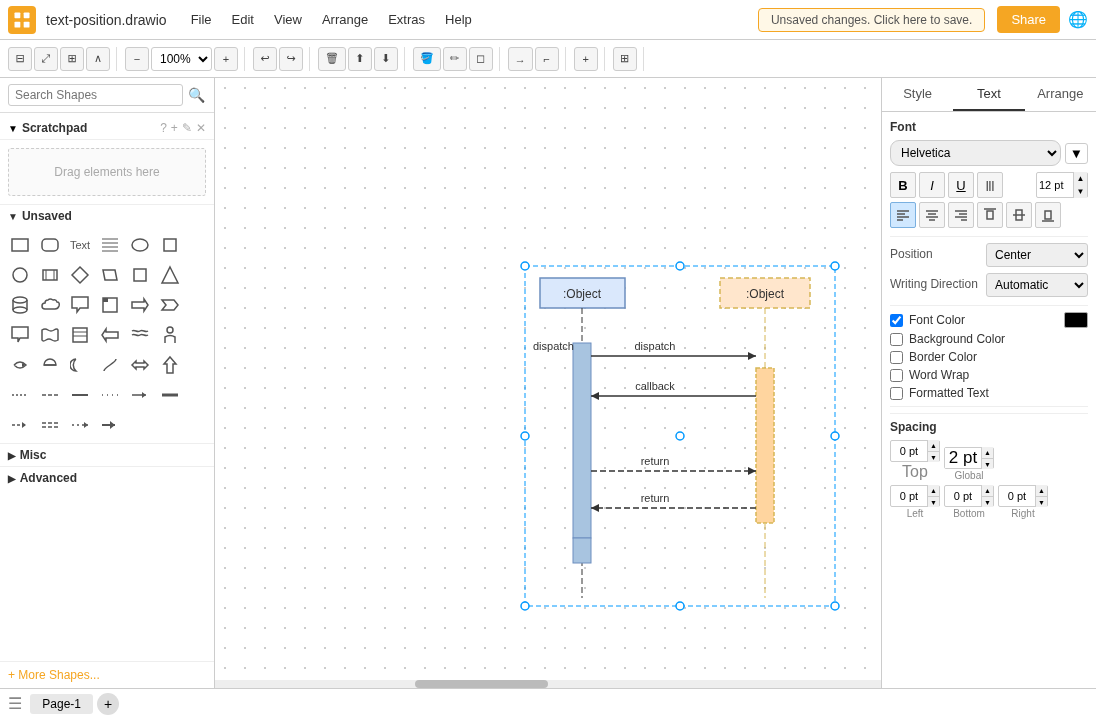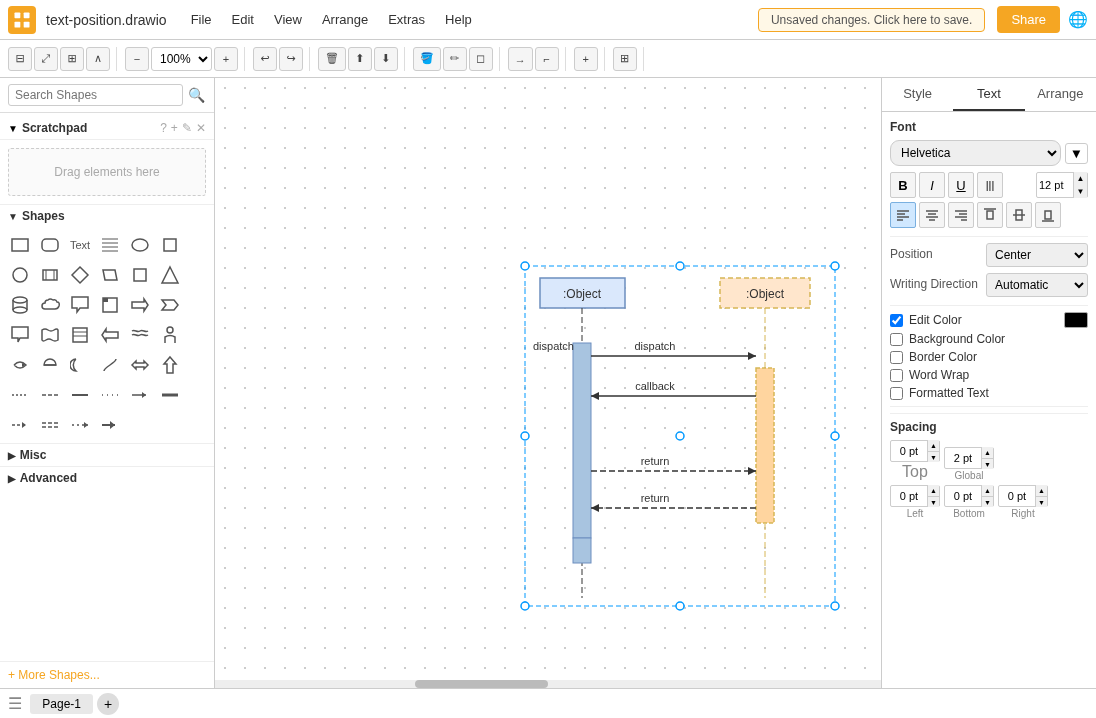--- a/index.html
+++ b/index.html
@@ -205,21 +205,21 @@
           <span style="color:#aaa;cursor:pointer;margin-right:4px;">+</span>
           <span style="color:#aaa;cursor:pointer;margin-right:4px;">✎</span>
           <span style="color:#aaa;cursor:pointer;">✕</span>
         </div>
         <div id="scratchpad-drop" style="border:1px dashed #ccc;margin:8px;border-radius:3px;padding:16px 8px;text-align:center;color:#aaa;font-size:12px;background:#fafafa;">Drag elements here</div>
       </div>
 
       <div style="border-top:1px solid #eee;">
         <div class="section-header" style="display:flex;align-items:center;padding:4px 8px;font-size:12px;font-weight:bold;color:#333;cursor:pointer;">
           <span style="font-size:10px;margin-right:4px;">▼</span>
-          <span>Shapes</span>
+          <span>Unsaved</span>
         </div>
         <div class="shapes-grid" style="display:flex;flex-wrap:wrap;padding:4px 6px;gap:2px;">
 
           <div class="shape-item">
               <svg viewBox="0 0 20 20">
                 <rect x="2" y="4" width="16" height="12" fill="none" stroke="#555" stroke-width="1.5"></rect>
               </svg>
             </div>
           <div class="shape-item">
               <svg viewBox="0 0 20 20">
@@ -622,21 +622,21 @@
             <option>Left to Right</option>
             <option>Right to Left</option>
           </select>
         </div>
       </div>
 
       <hr class="divider">
 
       <div class="checkbox-row">
         <input type="checkbox" id="fc-cb" checked="" style="">
-        <label for="fc-cb">Edit Color</label>
+        <label for="fc-cb">Font Color</label>
         <div class="color-swatch" style="background:#000000;width:24px;height:16px;border:1px solid #aaa;border-radius:2px;margin-left:auto;cursor:pointer;"></div>
       </div>
 
       <div class="checkbox-row">
         <input type="checkbox" id="bc-cb" style="">
         <label for="bc-cb">Background Color</label>
       </div>
 
       <div class="checkbox-row">
         <input type="checkbox" id="bdc-cb" style="">
@@ -667,21 +667,21 @@
               <input type="text" value="0 pt" style="width: 36px; border: none; text-align: center; font-size: 11px;">
               <div style="display:flex;flex-direction:column;">
                 <button style="width:12px;height:11px;border:none;background:#f0f0f0;cursor:pointer;font-size:7px;border-left:1px solid #ccc;display:flex;align-items:center;justify-content:center;">▲</button>
                 <button style="width:12px;height:11px;border:none;background:#f0f0f0;cursor:pointer;font-size:7px;border-left:1px solid #ccc;border-top:1px solid #ccc;display:flex;align-items:center;justify-content:center;">▼</button>
               </div>
             </div>
             <span class="spacing-sub-label" style="font-size:16px;color:#888;margin-top:1px;">Top</span>
           </div>
           <div class="spacing-field">
             <div class="spacing-input-wrap" style="display:flex;align-items:center;border:1px solid #ccc;border-radius:2px;height:22px;">
-              <input type="text" value="2 pt" style="width: 36px; border: none; font-size: 11px;">
+              <input type="text" value="2 pt" style="width: 36px; border: none; font-size: 17px;">
               <div style="display:flex;flex-direction:column;">
                 <button style="width:12px;height:11px;border:none;background:#f0f0f0;cursor:pointer;font-size:7px;border-left:1px solid #ccc;display:flex;align-items:center;justify-content:center;">▲</button>
                 <button style="width:12px;height:11px;border:none;background:#f0f0f0;cursor:pointer;font-size:7px;border-left:1px solid #ccc;border-top:1px solid #ccc;display:flex;align-items:center;justify-content:center;">▼</button>
               </div>
             </div>
             <span class="spacing-sub-label" style="font-size:10px;color:#888;margin-top:1px;">Global</span>
           </div>
         </div>
 
         <div style="display:flex;gap:4px;margin-bottom:4px;align-items:flex-end;">

